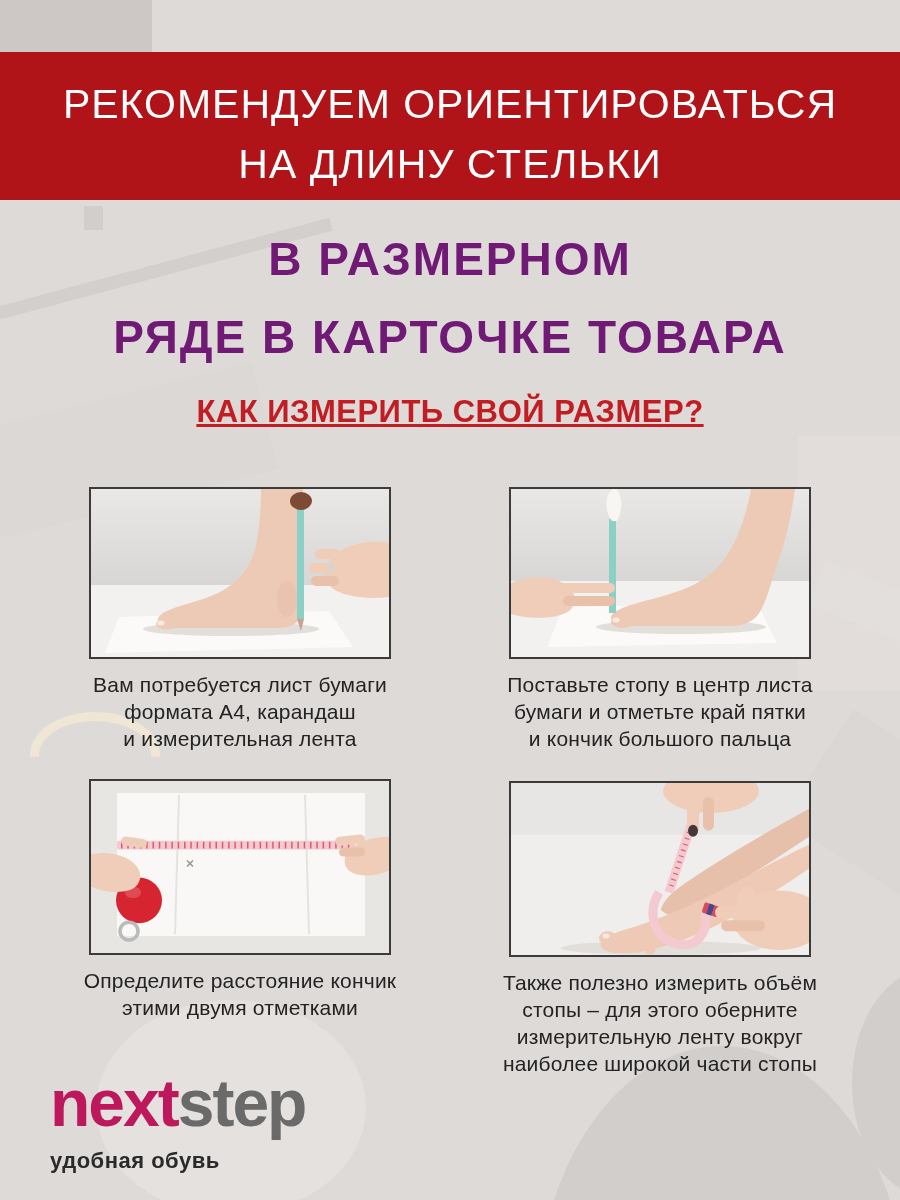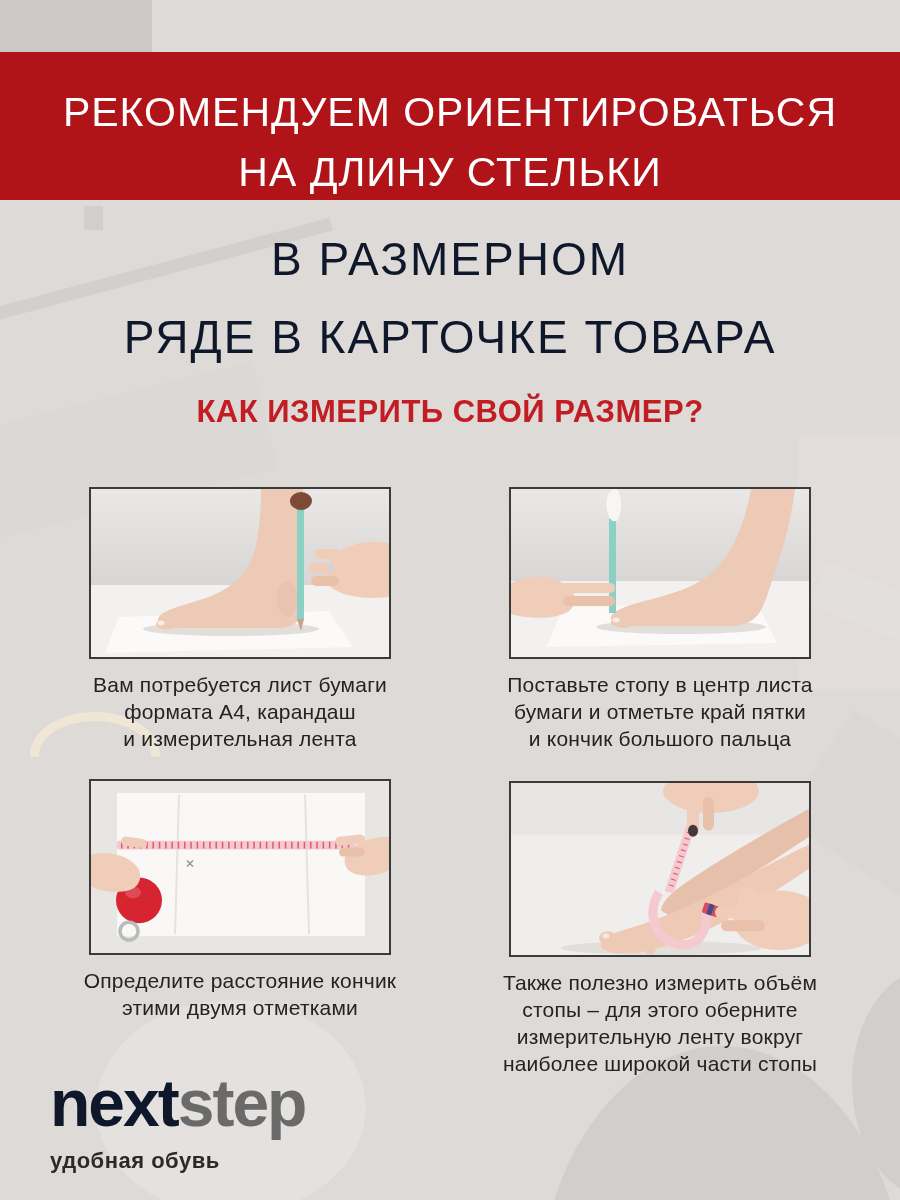--- a/index.html
+++ b/index.html
@@ -26,48 +26,48 @@
     transform:rotate(33deg);opacity:.5}
   .bg-ellipse-logo{left:96px;top:1000px;width:270px;height:215px;border-radius:50%;
     background:#e5e2df;opacity:.85}
   .bg-blob-bottom{left:536px;top:1046px;width:372px;height:540px;border-radius:50%;background:#d2cecc}
   .bg-blob-bottom-right{left:852px;top:968px;width:160px;height:230px;border-radius:50%;background:#d2cecc}
 
   
   .banner{
     position:absolute;z-index:1;left:0;top:52px;width:100%;height:148px;
     background:#b01419;color:#ffffff;text-align:center;box-sizing:border-box;
-    padding-top:30px;font-size:41px;line-height:60px;letter-spacing:1px;font-weight:500;
+    padding-top:22px;font-size:41px;line-height:60px;letter-spacing:1px;font-weight:500;
   }
   .title{
     position:absolute;z-index:1;left:0;top:220px;width:100%;text-align:center;
-    color:#0f172a;font-size:46px;line-height:78px;letter-spacing:2px;font-weight:400;
+    color:#701a75;font-size:46px;line-height:78px;letter-spacing:2px;font-weight:700;
   }
   .subtitle{
     position:absolute;z-index:1;left:0;top:393px;width:100%;text-align:center;
-    color:#c11d22;font-size:31px;line-height:38px;font-weight:700;letter-spacing:.5px;
+    color:#c11d22;font-size:31px;line-height:38px;font-weight:700;letter-spacing:.5px;text-decoration:underline;
   }
   .card{position:absolute;z-index:1;width:340px}
   .card-1{left:70px;top:487px}
   .card-2{left:490px;top:487px}
   .card-3{left:70px;top:779px}
   .card-4{left:490px;top:781px}
   .photo{
     width:302px;height:176px;margin:0 auto;box-sizing:border-box;
     border:2px solid #3b3b3b;background:#e9e8e6;
   }
   .card-1 .photo,.card-2 .photo{height:172px}
   .photo svg{display:block;width:100%;height:100%}
   .caption{
     margin-top:12px;text-align:center;color:#232323;
     font-size:21px;line-height:27px;letter-spacing:.2px;
   }
   .logo{position:absolute;z-index:1;left:50px;top:1070px}
   .brand{font-size:66px;font-weight:700;letter-spacing:-2px;line-height:1}
-  .brand-red{color:#0f172a}
+  .brand-red{color:#be185d}
   .brand-gray{color:#6a6a6a}
   .tagline{margin-top:12px;font-size:22px;font-weight:700;color:#2a2a2a;letter-spacing:.5px}
 </style>
 </head>
 <body>
 
 <div class="bg bg-rect-top-left"></div>
 <div class="bg bg-rect-small"></div>
 <div class="bg bg-band-left-diag"></div>
 <div class="bg bg-band-left-wide"></div>

